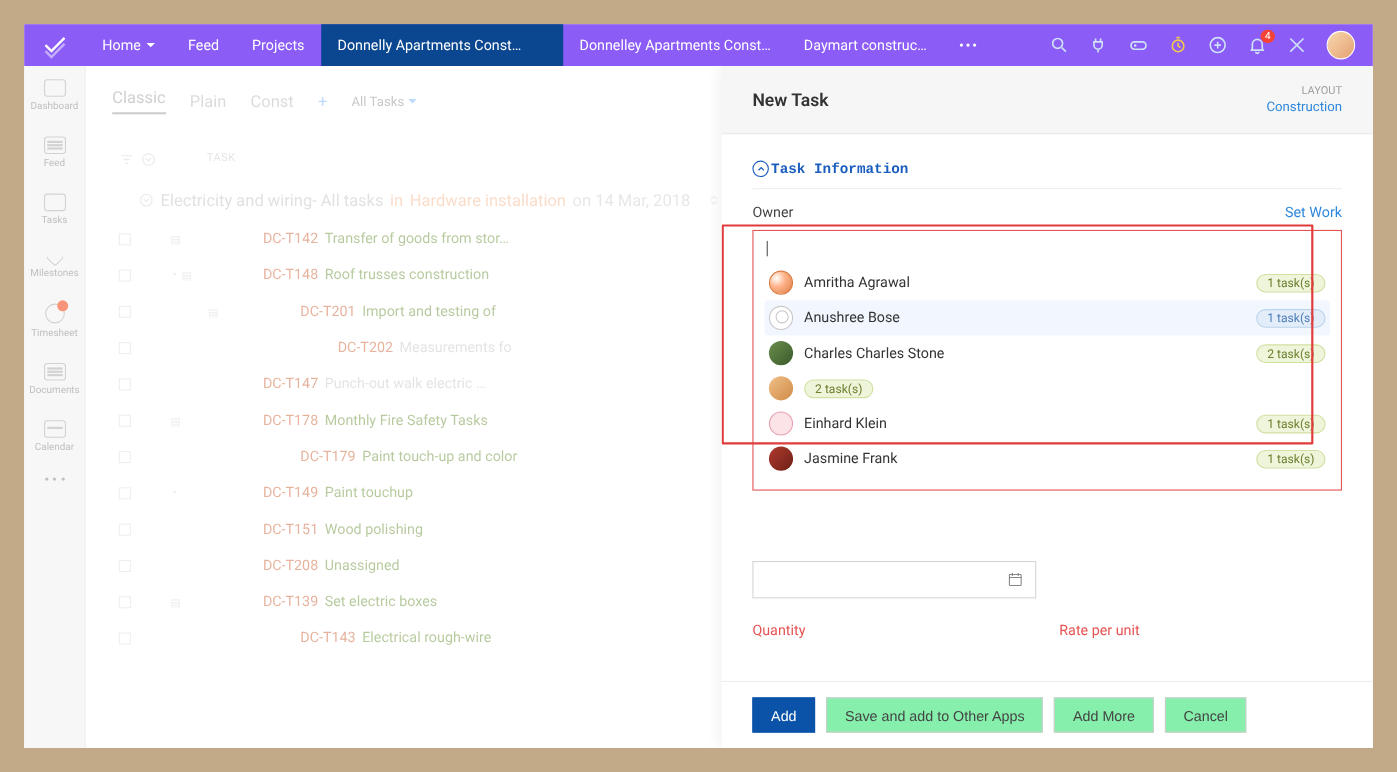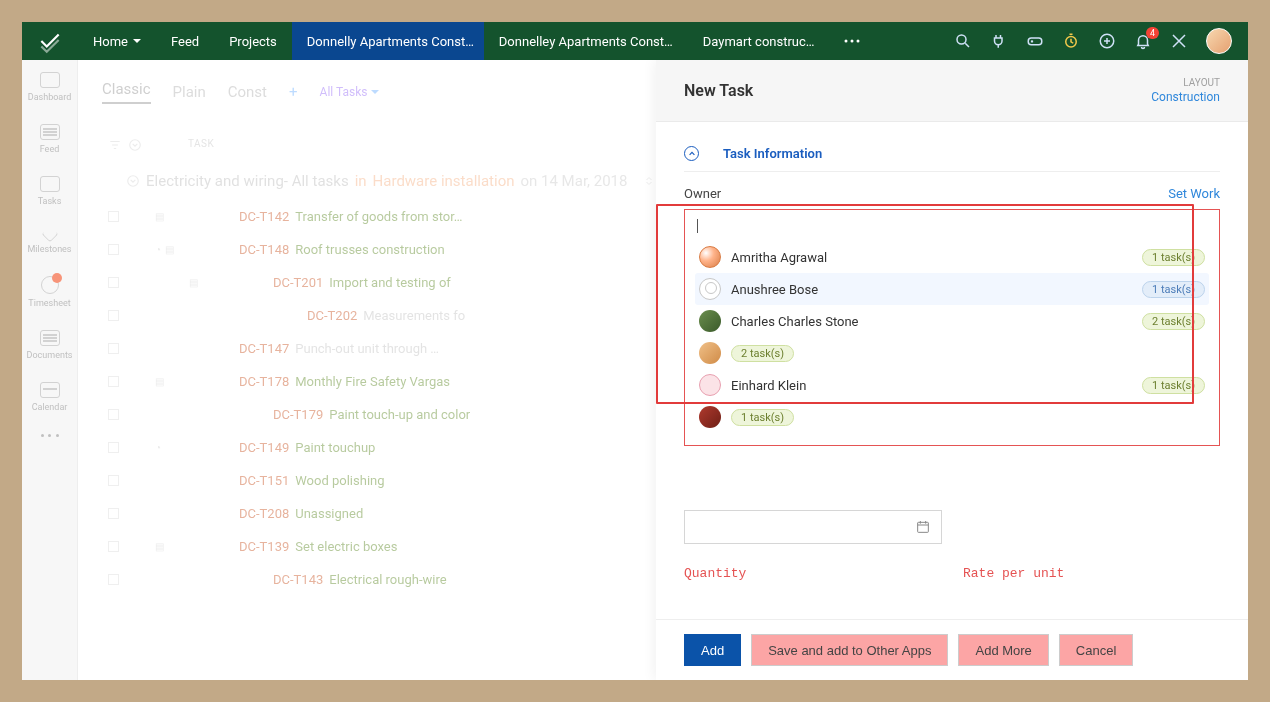--- a/index.html
+++ b/index.html
@@ -18,21 +18,21 @@
     top: 22px;
     right: 22px;
     bottom: 22px;
     background: #fff;
     display: flex;
     flex-direction: column;
   }
   
   .topnav {
     height: 38px;
-    background: #14532d;
+    background: #8b5cf6;
     color: #fff;
     display: flex;
     align-items: center;
   }
   .logo {
     width: 56px;
     display: flex;
     align-items: center;
     justify-content: center;
   }
@@ -134,21 +134,21 @@
   .dim-overlay {
     position: absolute; inset: 0;
     background: rgba(255,255,255,0.6);
     pointer-events: none;
   }
   .view-tabs {
     display: flex; gap: 22px; font-size: 15px; color: #a8a8a8;
     align-items: center;
   }
   .view-tabs .tab.active { color: #888; border-bottom: 2px solid #888; padding-bottom: 4px; }
-  .view-tabs .all-tasks { color: #8b5cf6; font-size: 12px; display:flex; align-items:center; gap:4px; }
+  .view-tabs .all-tasks { color: #737373; font-size: 12px; display:flex; align-items:center; gap:4px; }
   .view-tabs .plus { color:#5aa6ff; }
 
   .list-header {
     margin-top: 34px;
     display: flex;
     font-size: 10px;
     letter-spacing: 0.5px;
     color: #bcbcbc;
     padding: 0 6px 6px;
   }
@@ -218,23 +218,23 @@
   }
   .panel-header .layout .link { color: #2f87db; font-size: 12px; display:block; margin-top:2px; }
 
   .panel-body {
     flex: 1;
     padding: 24px 28px 0;
     position: relative;
     overflow: hidden;
   }
   .section-title {
-    display: flex; align-items: center; gap: 24px;
+    display: flex; align-items: center; gap: 2px;
     color: #1a5dbf; font-weight: 600; font-size: 13px;
-    padding-bottom: 10px; border-bottom: 1px solid #eee;
+    padding-bottom: 10px; border-bottom: 1px solid #eee; font-family: Liberation Mono, monospace;
   }
   .chev-circle {
     width: 15px; height: 15px; border: 1.5px solid #1a5dbf; border-radius: 50%;
     display: flex; align-items: center; justify-content: center;
   }
   .chev-circle svg { width: 8px; height: 8px; }
   .field-label {
     display: flex; justify-content: space-between;
     margin-top: 14px; font-size: 13px; color: #444;
   }
@@ -291,33 +291,33 @@
     height: 34px;
     border: 1px solid #d6d6d6;
     display: flex; align-items: center; justify-content: flex-end;
     padding: 0 10px;
     color: #999;
   }
   .date-input svg { width: 16px; height: 16px; }
 
   .proc-section { margin-top: 22px; }
   .proc-fields {
-    display: flex; gap: 22px; margin-top: 10px; font-family: Liberation Mono, monospace;
+    display: flex; gap: 22px; margin-top: 10px;
   }
   .proc-field { flex: 1; }
   .proc-field .lbl { color: #e55353; font-size: 13px; margin-bottom: 6px; display:block;}
 
   .panel-footer {
     border-top: 1px solid #eee;
     padding: 14px 28px;
     display: flex; gap: 10px; align-items: center;
   }
   .btn {
     height: 32px; padding: 0 16px;
-    border: 1px solid #ccc; background: #fca5a5;
+    border: 1px solid #ccc; background: #86efac;
     font-size: 13px; color: #444; cursor: pointer;
     display: flex; align-items: center;
   }
   .btn.primary {
     background: #0b53a9; color: #fff; border-color: #0b53a9;
   }
   .red-highlight {
     position: absolute;
     border: 2px solid #e23b3b;
     pointer-events: none;
@@ -337,21 +337,21 @@
       </svg>
     </div>
     <div class="nav-item nav-home">
       <span>Home</span>
       <svg width="8" height="5" viewBox="0 0 8 5">
           <path d="M0 0 L4 4 L8 0" fill="#fff"></path>
         </svg>
     </div>
     <div class="nav-item">Feed</div>
     <div class="nav-item">Projects</div>
-    <div class="nav-item active" style="width:192px;">Donnelly Apartments Const…</div>
+    <div class="nav-item active" style="width:220px;">Donnelly Apartments Const…</div>
     <div class="nav-item">Donnelley Apartments Const…</div>
     <div class="nav-item">Daymart construc…</div>
     <div class="nav-more">
       <svg viewBox="0 0 16 4">
           <circle cx="2" cy="2" r="1.5" fill="#fff"></circle>
           <circle cx="8" cy="2" r="1.5" fill="#fff"></circle>
           <circle cx="14" cy="2" r="1.5" fill="#fff"></circle>
         </svg>
     </div>
     <div class="nav-spacer"></div>
@@ -521,31 +521,31 @@
               <div class="pre-icons"></div>
               <span class="tid">DC-T202</span>
               <span class="tname gray">Measurements fo</span>
               <span style="margin-left:auto;margin-right:42px;"></span>
               <span class="owner">Unassigned</span>
             </div>
             <div class="task-row indent-1">
               <div class="check"></div>
               <div class="pre-icons"></div>
               <span class="tid">DC-T147</span>
-              <span class="tname gray">Punch-out unit through …</span>
+              <span class="tname gray">Punch-out walk electric …</span>
               <span style="margin-left:auto;margin-right:42px;"></span>
               <span class="owner">Patricia Boyle, Helen</span>
             </div>
             <div class="task-row indent-1">
               <div class="check"></div>
               <div class="pre-icons">
                 <span>▤</span>
               </div>
               <span class="tid">DC-T178</span>
-              <span class="tname">Monthly Fire Safety Vargas</span>
+              <span class="tname">Monthly Fire Safety Tasks</span>
               <span class="circ">!</span>
               <span class="owner">Faiyazudeen Imtiyaz</span>
             </div>
             <div class="task-row indent-2">
               <div class="check"></div>
               <div class="pre-icons"></div>
               <span class="tid">DC-T179</span>
               <span class="tname">Paint touch-up and color</span>
               <span style="margin-left:auto;margin-right:42px;"></span>
               <span class="owner">Charles Stone</span>
@@ -646,20 +646,21 @@
                 <div class="av a3"></div>
                 <span class="pill ">2 task(s)</span>
               </div>
               <div class="opt">
                 <div class="av a4"></div>
                 <span class="name">Einhard Klein</span>
                 <span class="pill ">1 task(s)</span>
               </div>
               <div class="opt">
                 <div class="av a5"></div>
+                <span class="name">Jasmine Frank</span>
                 <span class="pill ">1 task(s)</span>
               </div>
             </div>
         </div>
 
         <div class="red-highlight" style="left:0px; top:82px; width:538px; height:200px;"></div>
 
         <div class="date-input">
           <svg viewBox="0 0 24 24" fill="none" stroke="#888" stroke-width="1.5">
             <rect x="4" y="5" width="16" height="15" rx="1"></rect>

